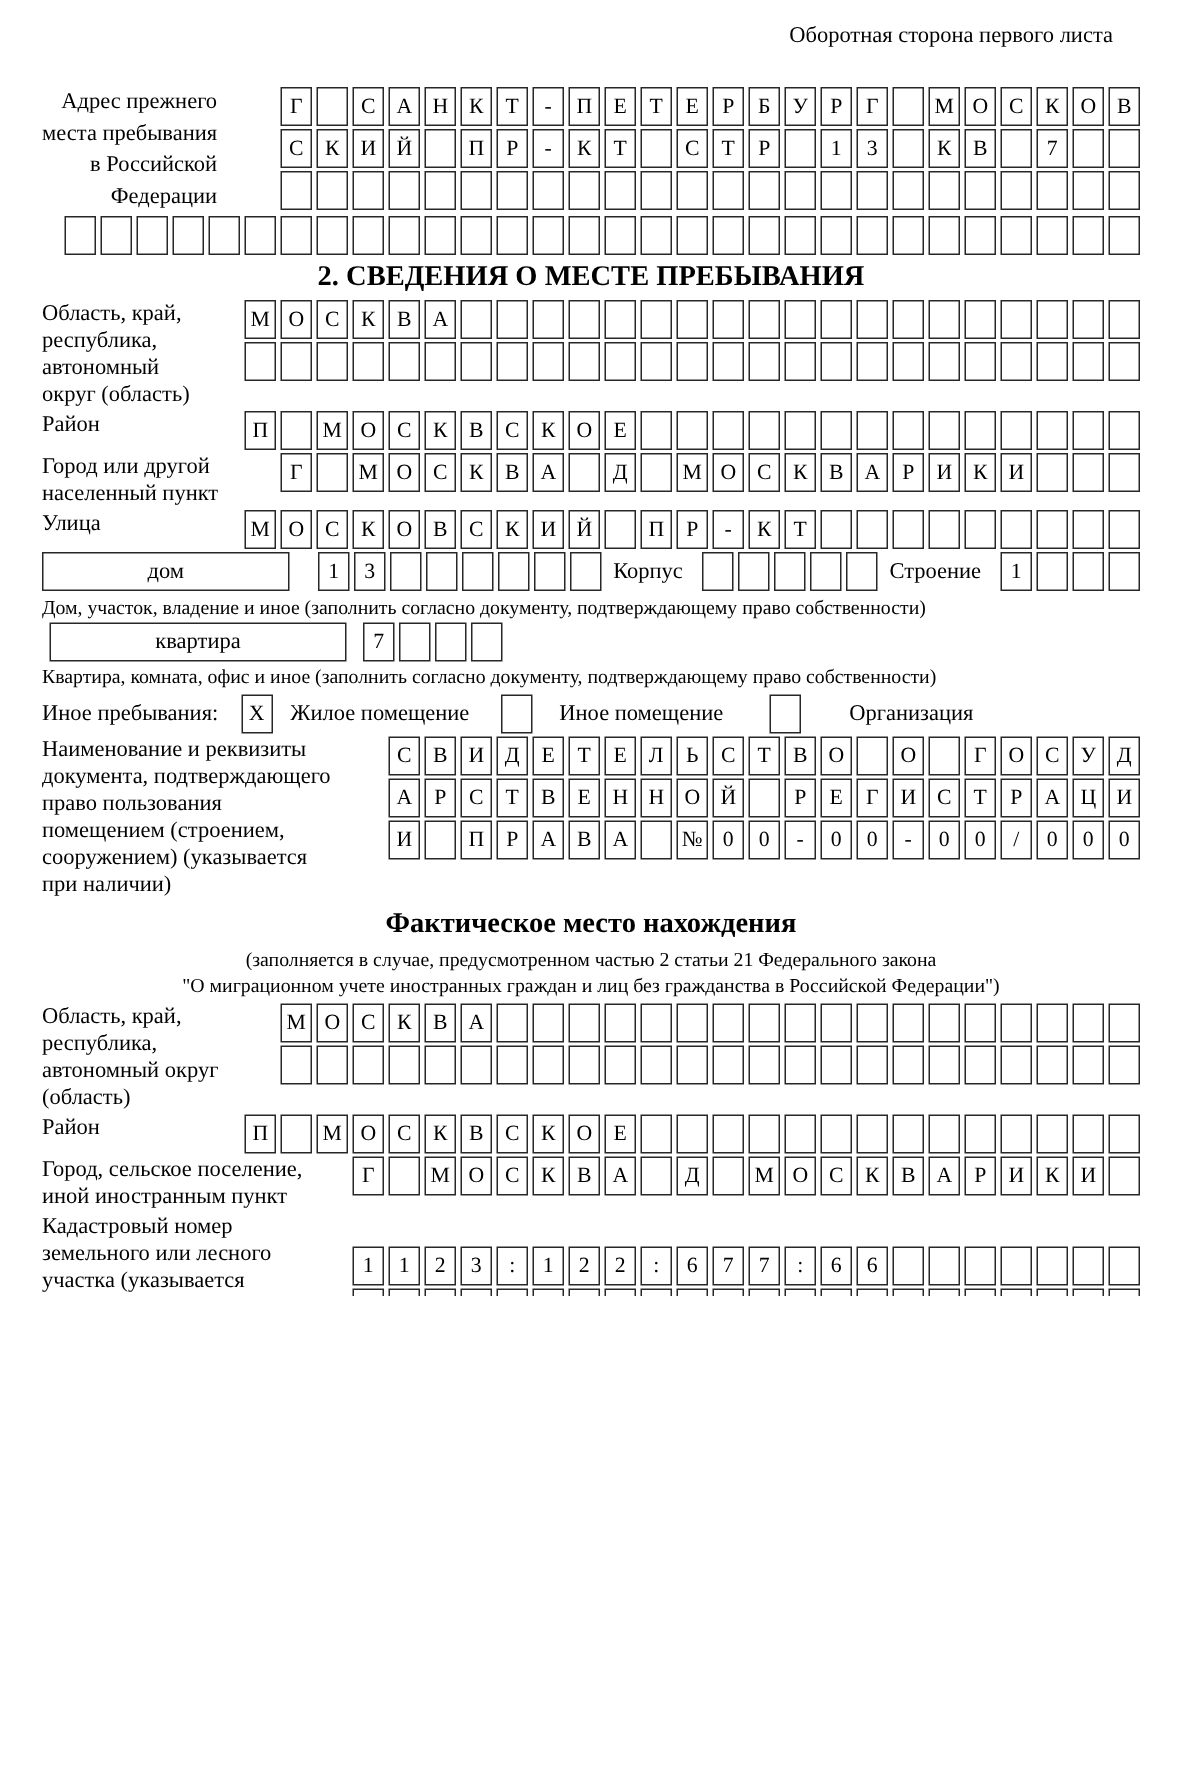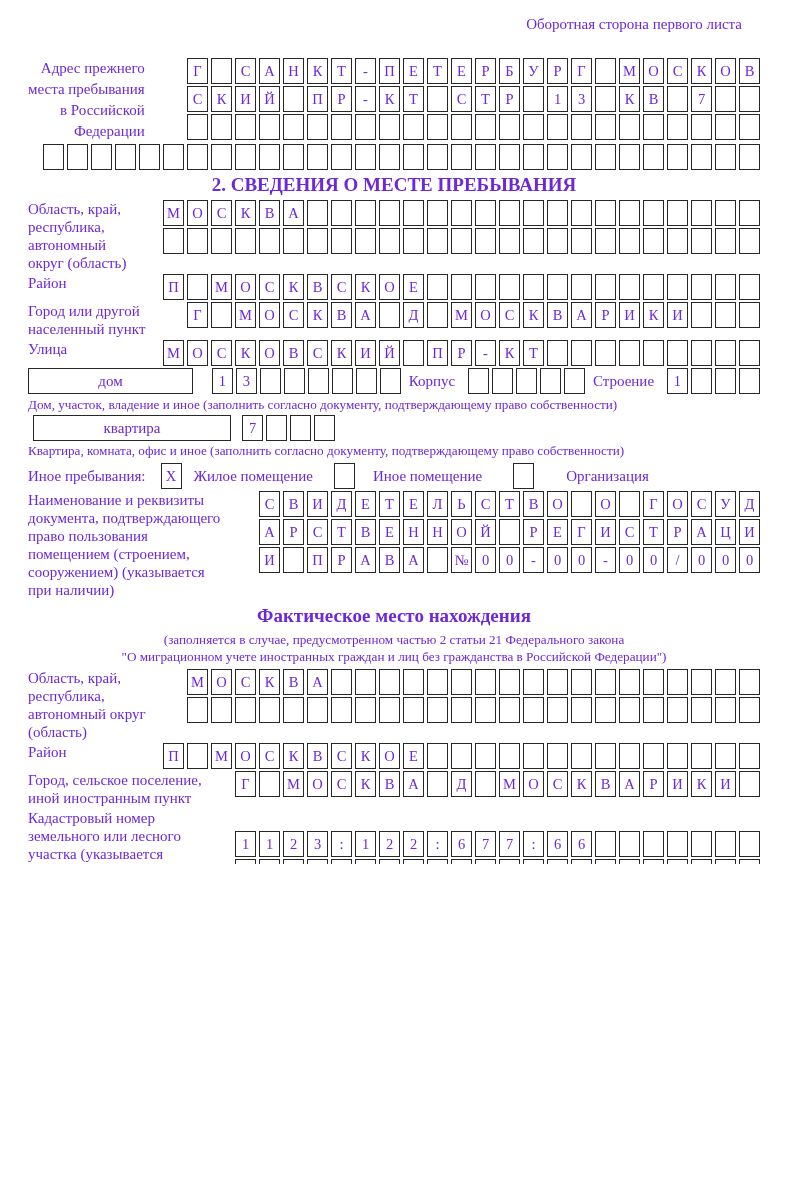--- a/index.html
+++ b/index.html
@@ -3,21 +3,21 @@
 <meta charset="utf-8">
 <style>
   * { margin:0; padding:0; }
   html,body { background:#ffffff; }
   .page {
     position:relative;
     width:800px; height:864px;
     box-sizing:border-box;
     padding:16px 40px 0 28px;
     font-family:"Liberation Serif", serif;
-    color:#6d28d9;
+    color:#000000;
     overflow:hidden;
   }
   .hdr-note { font-size:15px; text-align:right; padding-right:18px; height:20px; }
 
   .frow { display:flex; align-items:flex-start; margin-bottom:2px; }
   .fblock { display:flex; align-items:flex-start; margin-bottom:2px; }
   .rowscol { margin-left:auto; display:flex; flex-direction:column; align-items:flex-end; row-gap:2px; }
 
   .boxes { display:flex; margin-left:auto; }
   .boxes.leftal { margin-left:8px; }

